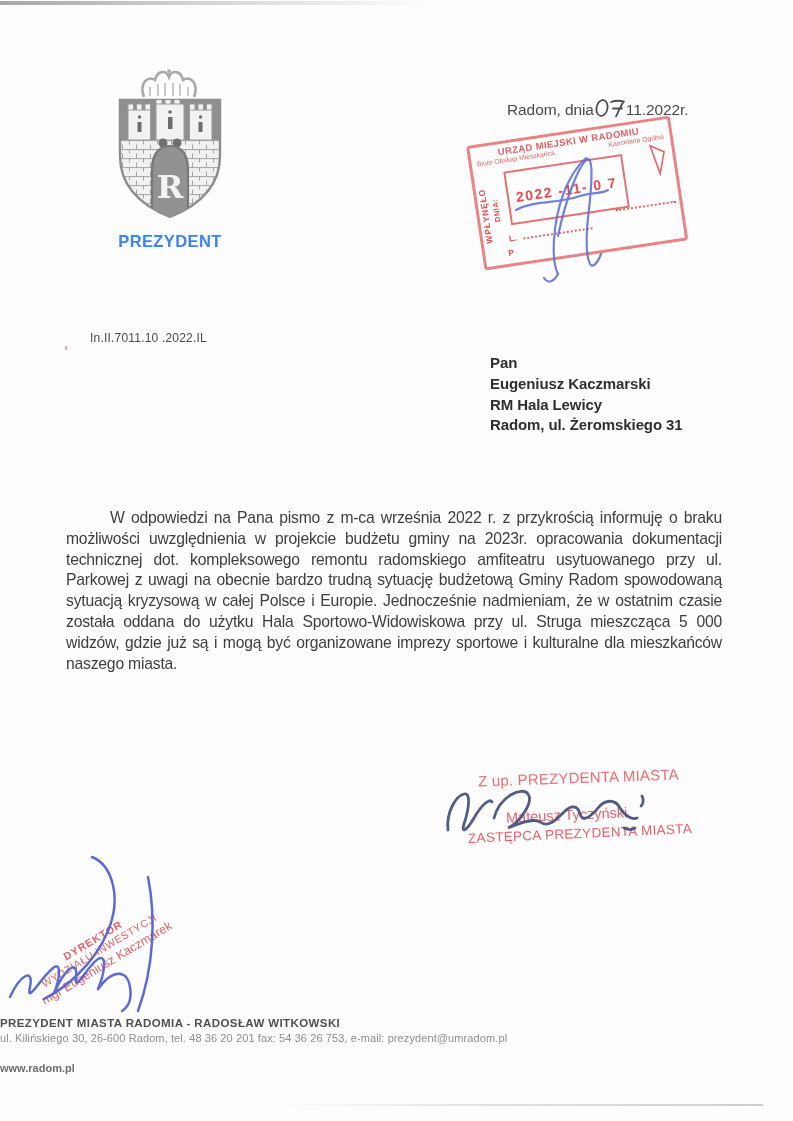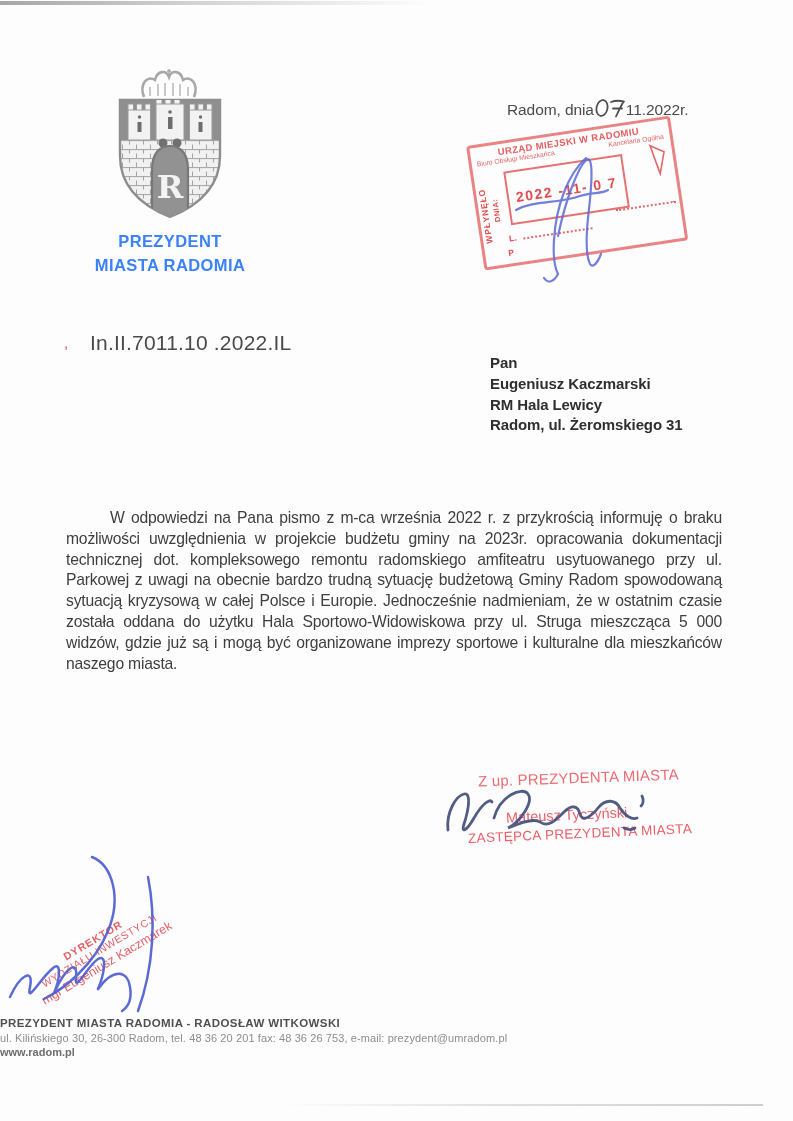--- a/index.html
+++ b/index.html
@@ -39,21 +39,21 @@
   .stamp-dots{position:absolute;border-bottom:2px dotted rgba(222,66,68,.8);}
   .d1{right:4px;top:82px;width:60px;}
   .d2{left:40px;top:96px;width:70px;}
   .stamp-l{position:absolute;left:26px;top:90px;font-size:8.5px;}
   .stamp-p{position:absolute;left:23px;top:104px;font-size:8.5px;}
   .stamp-arrow{position:absolute;right:5px;top:22px;}
   .stamp-initials{position:absolute;left:506px;top:144px;}
 
   
   .ink-mark{position:absolute;left:64px;top:334px;color:#c0555c;font-size:15px;}
-  .refnum{position:absolute;left:90px;top:331px;font-size:21px;color:#4a4a4a;letter-spacing:.2px;}
+  .refnum{position:absolute;left:90px;top:331px;font-size:12px;color:#4a4a4a;letter-spacing:.2px;}
   .addressee{position:absolute;left:490px;top:353px;font-weight:bold;font-size:15px;
     line-height:20.8px;color:#2f2f2f;letter-spacing:-.1px;}
 
   
   .body-par{position:absolute;left:66px;top:492px;width:656px;text-align:justify;
     text-indent:44px;font-size:15.7px;line-height:20.9px;color:#3e3e3e;letter-spacing:-.2px;}
 
   
   .sig-onbehalf{position:absolute;left:478px;top:769px;font-size:15px;color:#ee6b72;transform:rotate(-2deg);letter-spacing:.2px;}
   .sig-name{position:absolute;left:506px;top:807px;font-size:14.5px;color:#e9606a;transform:rotate(-2.5deg);}
@@ -65,21 +65,21 @@
     transform:rotate(-31deg);color:#e3585e;opacity:.95;}
   .director-stamp .l1{font-size:10.5px;font-weight:bold;letter-spacing:1px;}
   .director-stamp .l2{font-size:10.5px;letter-spacing:.6px;}
   .director-stamp .l3{font-size:12.5px;margin-top:2px;}
   .director-scribble{position:absolute;left:0;top:845px;}
 
   
   .footer{position:absolute;left:0;right:0;top:1017px;text-align:left;}
   .footer .f1{font-size:11.5px;font-weight:bold;color:#505050;letter-spacing:.4px;}
   .footer .f2{font-size:11px;color:#8d8d8d;margin-top:3px;letter-spacing:.1px;}
-  .footer .f3{font-size:11px;font-weight:bold;color:#6d6d6d;margin-top:2px;}
+  .footer .f3{font-size:11px;font-weight:bold;color:#6d6d6d;margin-top:18px;}
 </style>
 </head>
 <body>
 
 <div class="page">
 
   <div class="artifact-top"></div>
   <div class="artifact-bottom"></div>
 
   <svg class="emblem" width="116" height="158" viewBox="0 0 116 158">
@@ -127,21 +127,20 @@
       <circle cx="51" cy="75" r="4.5" fill="#707070"></circle>
       <circle cx="65" cy="75" r="4.5" fill="#707070"></circle>
 
       <path d="M40,149 V101 C40,85 48,78 58,78 C68,78 76,85 76,101 V149" fill="#929292" stroke="#787878" stroke-width="2.2"></path>
       <text x="58" y="130" text-anchor="middle" font-family="DejaVu Serif, serif" font-size="32" font-weight="bold" fill="#f3f3f3">R</text>
     </g>
   </svg>
 
   <div class="letterhead-text">
     <div>PREZYDENT</div>
-    <div>MIASTA RADOMIA</div>
   </div>
 
   <div class="dateline">
     <span>Radom, dnia</span>
     <svg class="hand-date" width="32" height="22" viewBox="0 0 32 22">
       <ellipse cx="8" cy="12" rx="5.5" ry="8" transform="rotate(12 8 12)" fill="none" stroke="#4e4e4e" stroke-width="1.8"></ellipse>
       <path d="M17,6 C21,4.5 26,4.5 30,5.5 M29.5,5.5 C26.5,11 24,16 22,20.5 M19,12.5 L28,12.5" fill="none" stroke="#4e4e4e" stroke-width="1.8" stroke-linecap="round"></path>
     </svg>
     <span>11.2022r.</span>
   </div>
@@ -207,17 +206,17 @@
       <path d="M92,12 C112,20 122,52 108,86 C94,120 64,144 44,154"></path>
       <path d="M10,152 C20,130 34,122 30,142 C26,160 40,134 52,124"></path>
       <path d="M52,124 C62,114 60,134 54,148 C66,122 78,114 76,132 C74,150 88,120 98,114 C108,108 104,130 98,144"></path>
       <path d="M98,144 C114,122 128,126 130,142 C132,154 128,162 122,166"></path>
       <path d="M148,32 C156,72 154,122 138,166"></path>
     </g>
   </svg>
 
   <div class="footer">
     <div class="f1">PREZYDENT MIASTA RADOMIA - RADOSŁAW WITKOWSKI</div>
-    <div class="f2">ul. Kilińskiego 30, 26-300 Radom, tel. 48 36 20 201 fax: 48 36 26 753, e-mail: prezydent@umradom.pl</div>
+    <div class="f2">ul. Kilińskiego 30, 26-600 Radom, tel. 48 36 20 201 fax: 54 36 26 753, e-mail: prezydent@umradom.pl</div>
     <div class="f3">www.radom.pl</div>
   </div>
 
 </div>
 
 </body></html>

